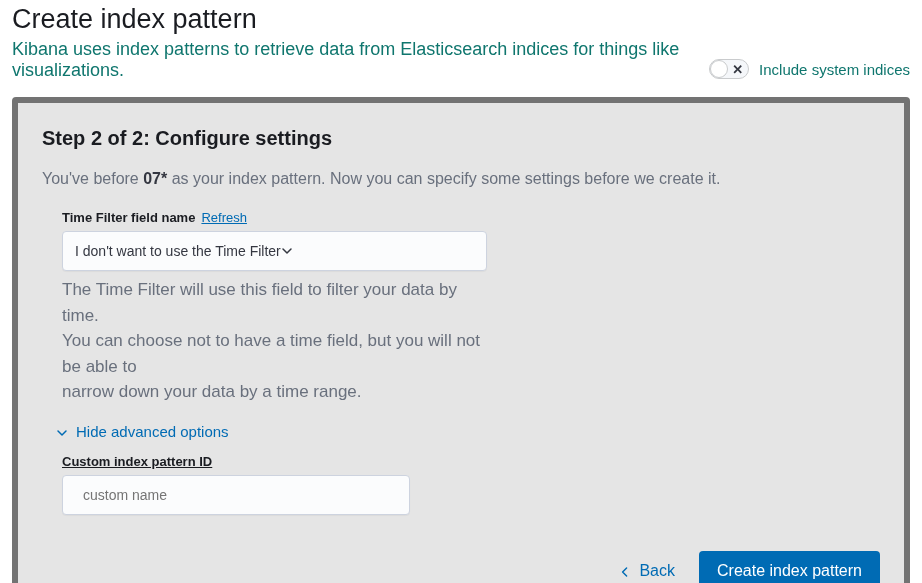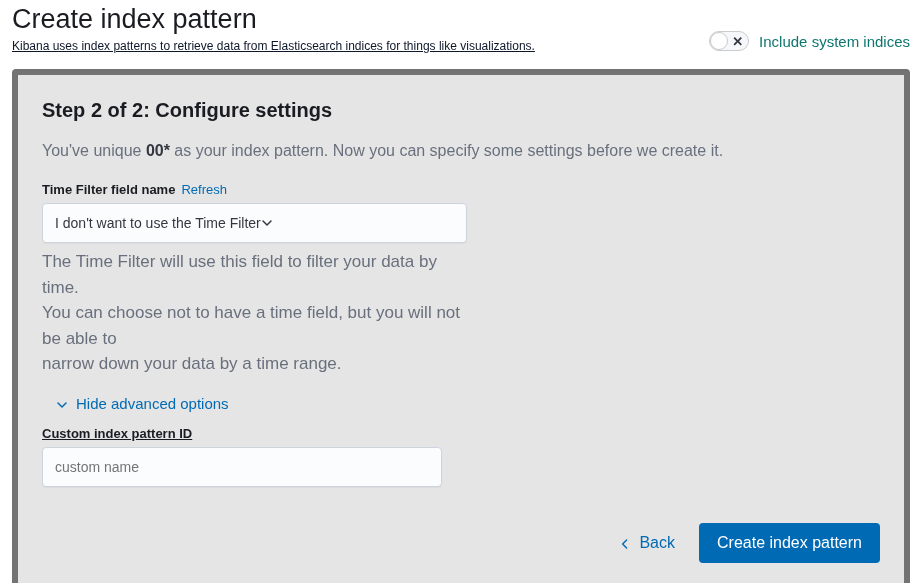--- a/index.html
+++ b/index.html
@@ -24,23 +24,22 @@
     .header-left {
       flex: 1;
     }
     .page-title {
       font-size: 27px;
       font-weight: 400;
       color: #1a1c21;
       margin-bottom: 4px;
     }
     .page-subtitle {
-      font-size: 12px;
-      color: #0f172a;
-      text-decoration: underline;
+      font-size: 18px;
+      color: #0f766e;
     }
     .header-right {
       display: flex;
       align-items: center;
       gap: 10px;
       padding-bottom: 2px;
     }
     .toggle-switch {
       width: 40px;
       height: 20px;
@@ -91,36 +90,38 @@
       color: #69707d;
       margin-bottom: 22px;
     }
     .step-desc .pattern-name {
       font-weight: 700;
       color: #343741;
     }
     .field-group {
       margin-bottom: 18px;
       max-width: 425px;
+      margin-left: 20px;
     }
     .field-label-row {
       display: flex;
       align-items: baseline;
       gap: 6px;
       margin-bottom: 6px;
     }
     .field-label {
       font-size: 13px;
       font-weight: 600;
       color: #1a1c21;
     }
     .refresh-link {
       font-size: 13px;
       color: #006bb4;
       cursor: pointer;
+      text-decoration: underline;
     }
     .select-box {
       width: 100%;
       height: 40px;
       border: 1px solid #cdd3df;
       border-radius: 4px;
       background: #fbfcfd;
       padding: 0 12px;
       font-size: 14px;
       color: #343741;
@@ -154,27 +155,27 @@
     .chevron-small {
       width: 12px;
       height: 12px;
     }
     .advanced-section .field-label {
       margin-bottom: 6px;
       display: block;
       text-decoration: underline;
     }
     .text-input {
-      width: 400px;
+      width: 348px;
       max-width: 100%;
       height: 40px;
       border: 1px solid #cdd3df;
       border-radius: 4px;
       background: #fbfcfd;
-      padding: 0 12px;
+      padding: 0 20px;
       font-size: 14px;
       color: #343741;
       font-family: inherit;
       box-shadow: 0 1px 1px rgba(0,0,0,0.04);
     }
     .footer-row {
       display: flex;
       justify-content: flex-end;
       align-items: center;
       gap: 24px;
@@ -216,21 +217,21 @@
       <div class="toggle-knob"></div>
       <span class="toggle-x">✕</span>
     </div>
     <span class="toggle-label">Include system indices</span>
   </div>
 </div>
 
 <div class="panel">
   <h2 class="step-title">Step 2 of 2: Configure settings</h2>
   <p class="step-desc">
-    <span>You've unique </span><span class="pattern-name">00*</span><span> as your index pattern. Now you can specify some settings before we create it.</span>
+    <span>You've before </span><span class="pattern-name">07*</span><span> as your index pattern. Now you can specify some settings before we create it.</span>
   </p>
 
   <div class="field-group">
     <div class="field-label-row">
       <span class="field-label">Time Filter field name</span>
       <span class="refresh-link">Refresh</span>
     </div>
     <div class="select-box">
       <span>I don't want to use the Time Filter</span>
       <span class="chevron-down">

